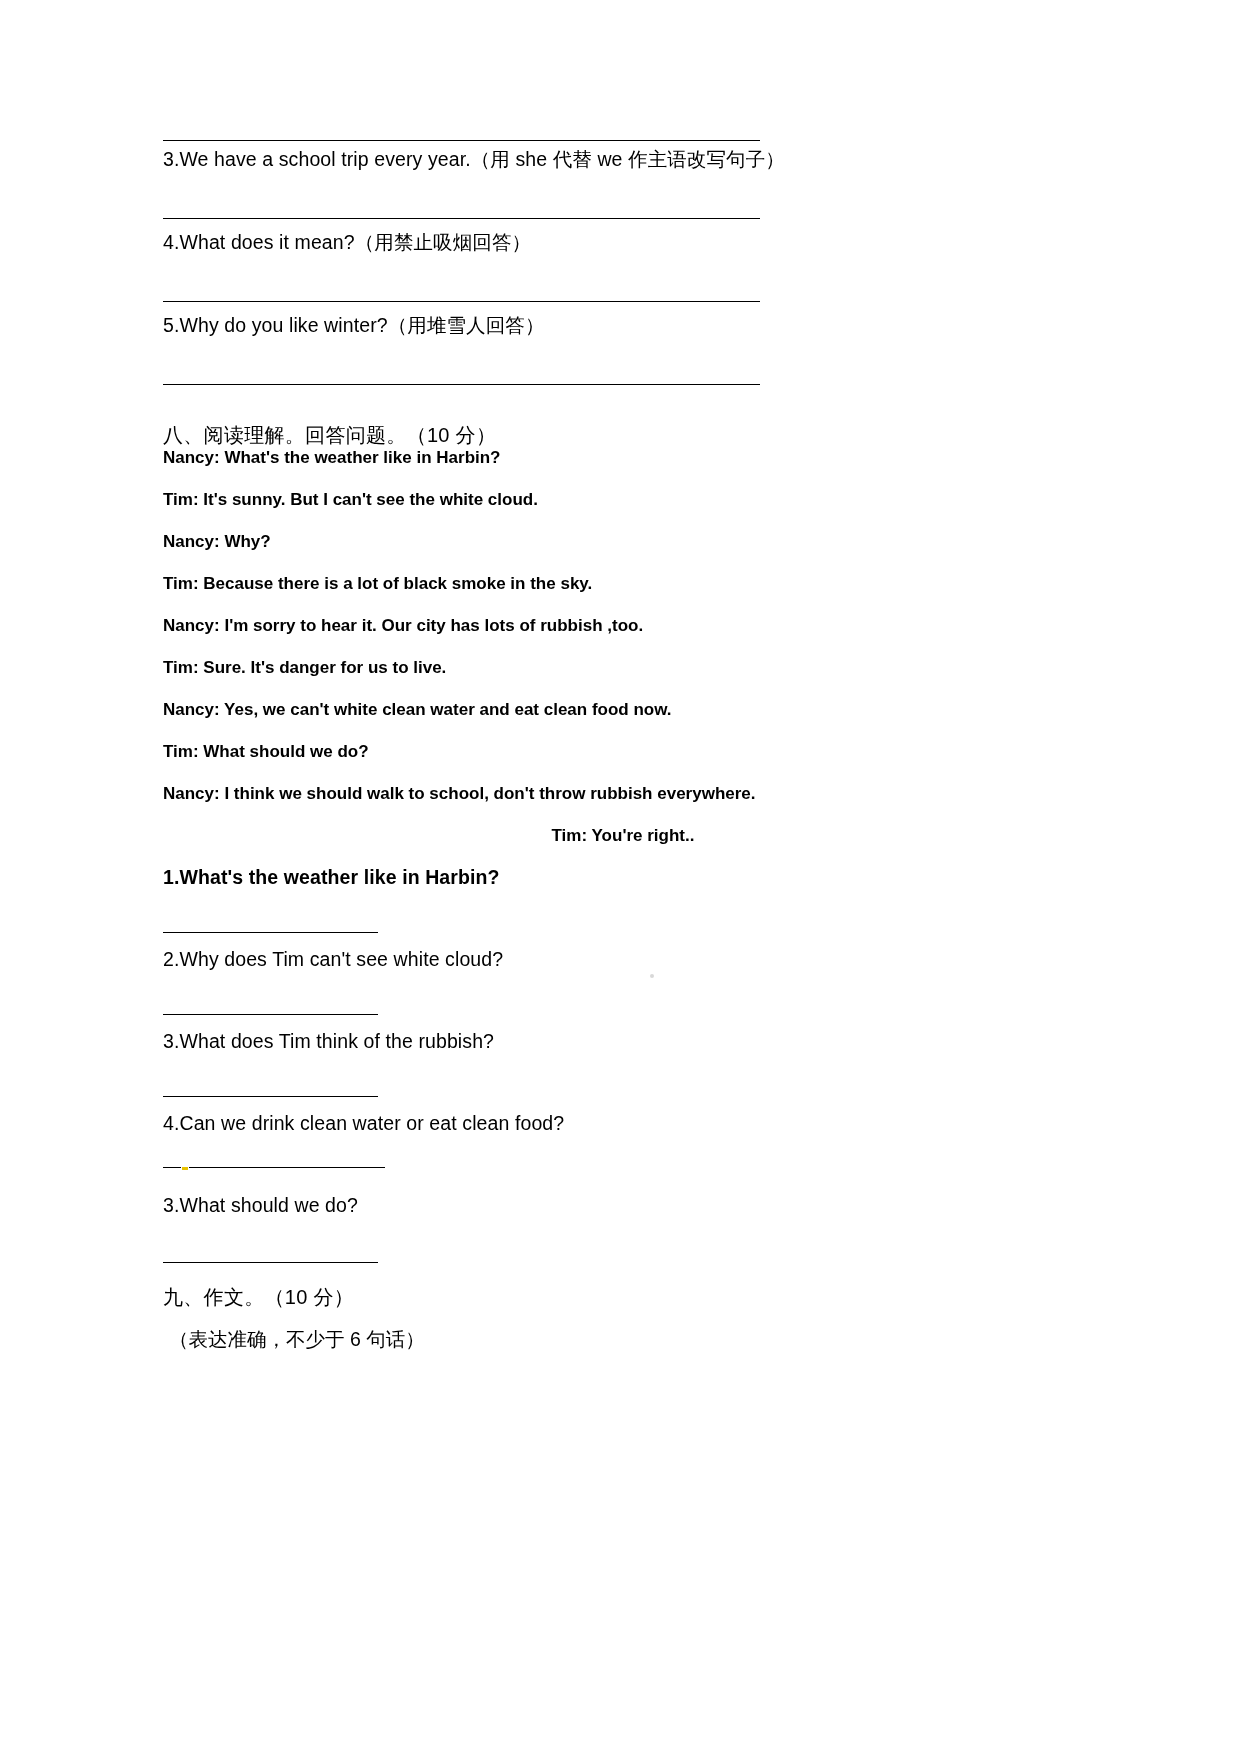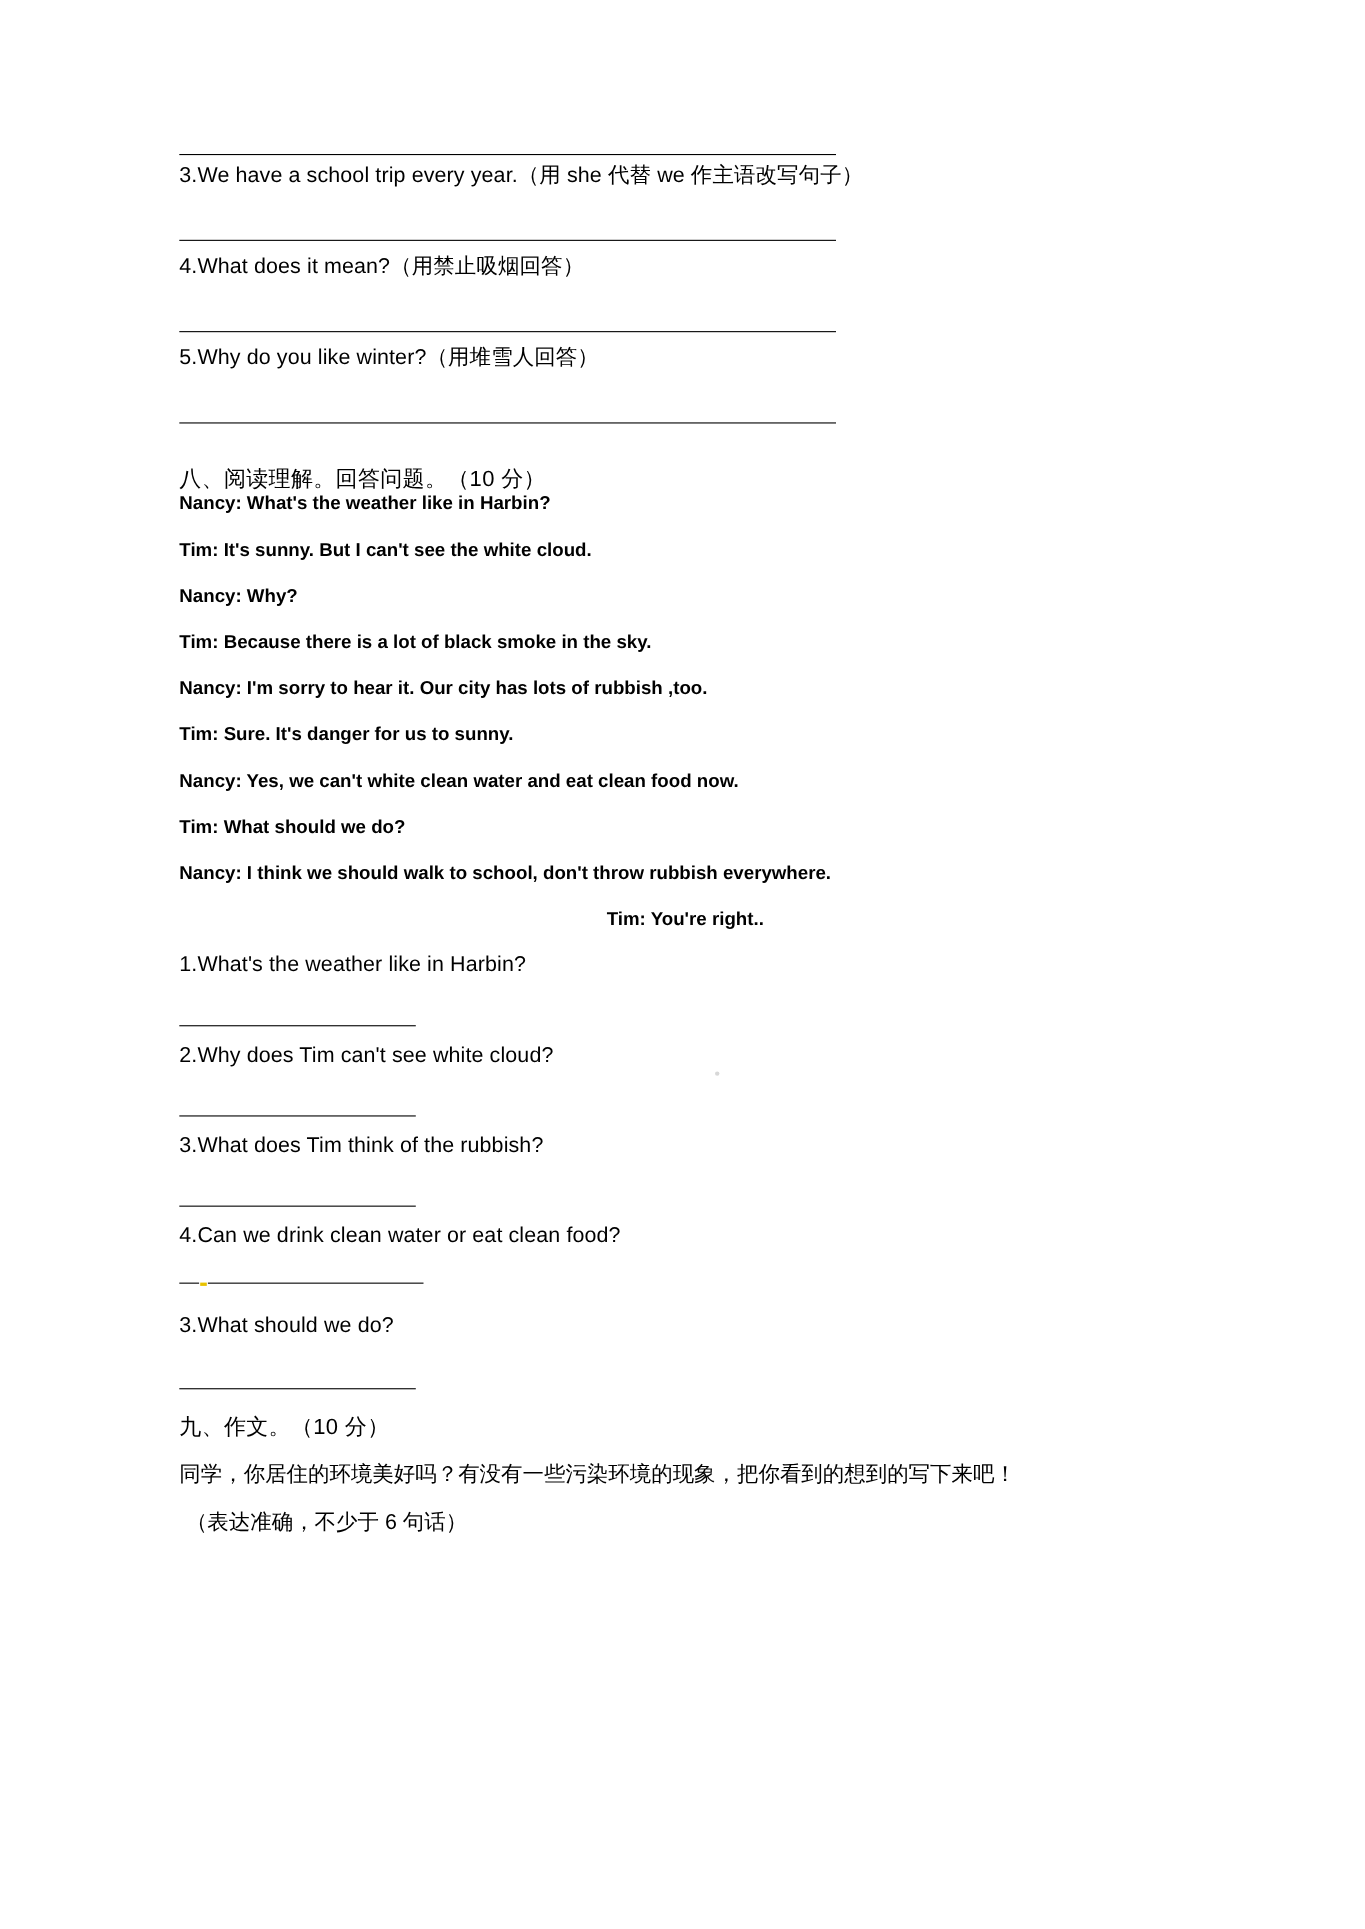--- a/index.html
+++ b/index.html
@@ -141,36 +141,36 @@
     <div class="blk" style="height:42px;">
       <div class="dlg-line">Nancy: Why?</div>
     </div>
     <div class="blk" style="height:42px;">
       <div class="dlg-line">Tim: Because there is a lot of black smoke in the sky.</div>
     </div>
     <div class="blk" style="height:42px;">
       <div class="dlg-line">Nancy: I'm sorry to hear it. Our city has lots of rubbish ,too.</div>
     </div>
     <div class="blk" style="height:42px;">
-      <div class="dlg-line">Tim: Sure. It's danger for us to sunny.</div>
+      <div class="dlg-line">Tim: Sure. It's danger for us to live.</div>
     </div>
     <div class="blk" style="height:42px;">
       <div class="dlg-line">Nancy: Yes, we can't white clean water and eat clean food now.</div>
     </div>
     <div class="blk" style="height:42px;">
       <div class="dlg-line">Tim: What should we do?</div>
     </div>
     <div class="blk" style="height:42px;">
       <div class="dlg-line">Nancy: I think we should walk to school, don't throw rubbish everywhere.</div>
     </div>
     <div class="blk" style="height:42px;text-align:center;">
       <div class="dlg-line">Tim: You're right..</div>
     </div>
 
-    <div class="blk" style="height:82px;">
+    <div class="blk" style="height:82px;font-weight:bold;">
       <div class="q-line" style="position:absolute; top:0px; left:0;">1.What's the weather like in Harbin?</div>
       <div class="rule-short" style="position:absolute; top:64px; left:0;"></div>
     </div>
 
     <div class="blk" style="height:82px;">
       <div class="q-line" style="position:absolute; top:0px; left:0;">2.Why does Tim can't see white cloud?</div>
       <div class="rule-short" style="position:absolute; top:64px; left:0;"></div>
       <div class="faint-mark" style="top:24px; left:487px;"></div>
     </div>
 
@@ -188,22 +188,19 @@
 
     <div class="blk" style="height:88px;">
       <div class="q-line" style="position:absolute; top:0px; left:0;">3.What should we do?</div>
       <div class="rule-short" style="position:absolute; top:66px; left:0;"></div>
     </div>
 
     <div class="blk" style="height:42px;">
       <div class="section-head" style="position:absolute; top:0px; left:0;">九、作文。（10 分）</div>
     </div>
 
-    <div class="blk" style="height:44px;">
-      <div class="essay-line" style="position:absolute; top:0px; left:0;">同学，你居住的环境美好吗？有没有一些污染环境的现象，把你看到的想到的写下来吧！</div>
-    </div>
 
     <div class="blk" style="height:42px;">
       <div class="essay-line" style="position:absolute; top:0px; left:6px;">（表达准确，不少于 6 句话）</div>
     </div>
 
   </div>
 </div>
 
 </body></html>

